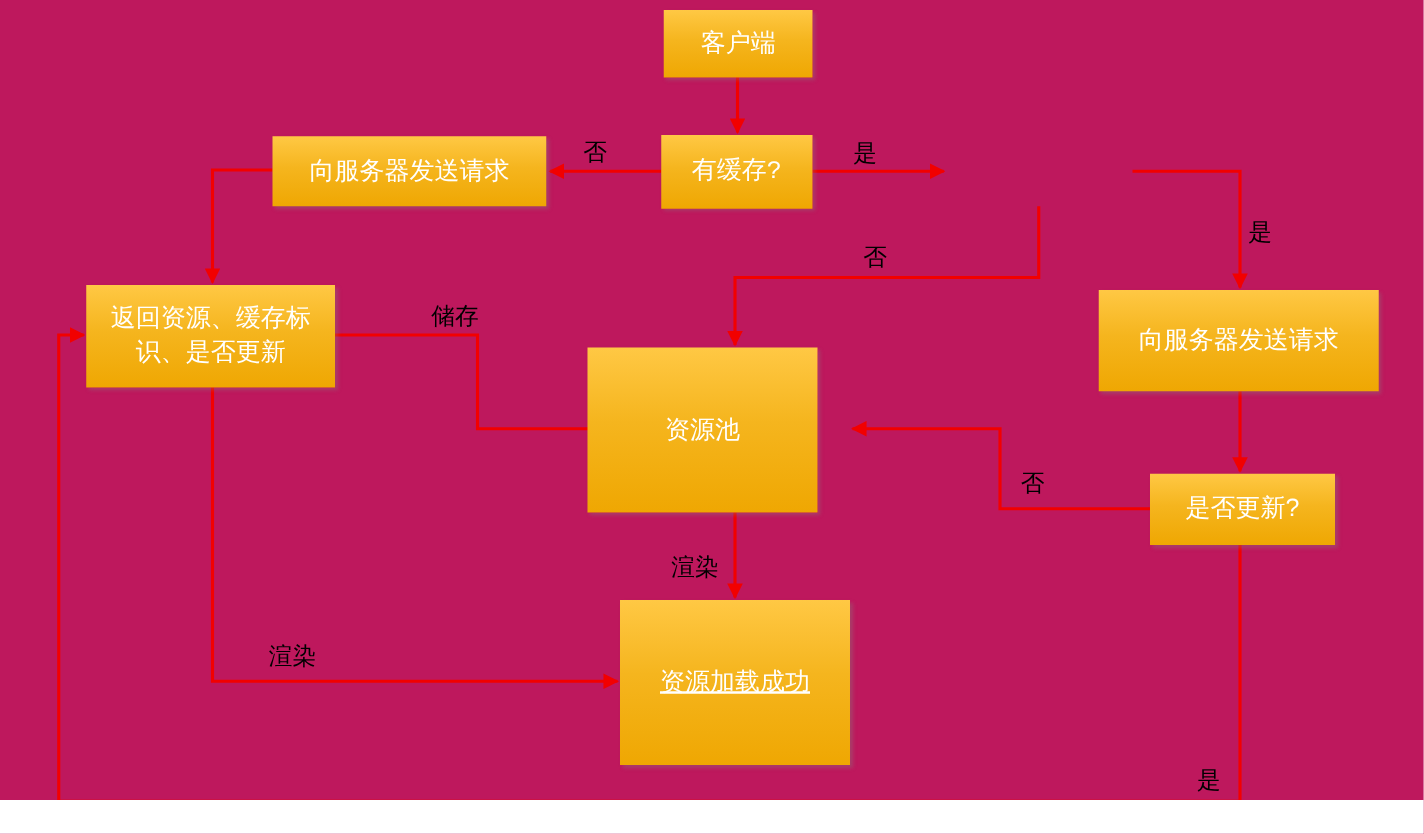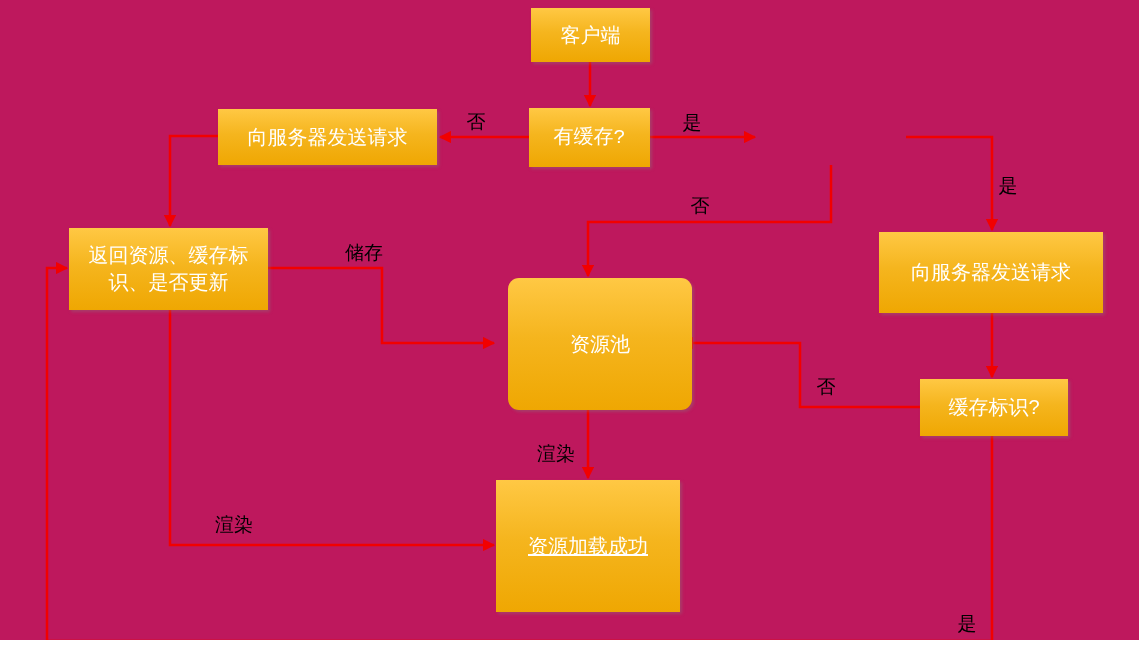--- a/index.html
+++ b/index.html
@@ -46,21 +46,21 @@
     font-size: 19px;
     white-space: nowrap;
   }
   
   #node-client          { left: 531px; top: 8px;   width: 119px; height: 54px; }
   #node-has-cache       { left: 529px; top: 108px; width: 121px; height: 59px; font-family: Liberation Mono, monospace; }
   #node-send-request    { left: 218px; top: 109px; width: 219px; height: 56px; }
   #node-is-expired      { left: 757px; top: 110px; width: 149px; height: 55px; }
   #node-return-resource { left: 69px;  top: 228px; width: 199px; height: 82px; }
   #node-carry-request   { left: 879px; top: 232px; width: 224px; height: 81px; }
-  #node-resource-pool   { left: 508px; top: 278px; width: 184px; height: 132px; border-radius: 11px; }
+  #node-resource-pool   { left: 470px; top: 278px; width: 184px; height: 132px; }
   #node-is-updated      { left: 920px; top: 379px; width: 148px; height: 57px; }
   #node-load-success    { left: 496px; top: 480px; width: 184px; height: 132px; text-decoration: underline; }
   
   #label-has-cache-no  { left: 476px;  top: 122px; }
   #label-has-cache-yes { left: 692px;  top: 123px; }
   #label-expired-yes   { left: 1008px; top: 186px; }
   #label-expired-no    { left: 700px;  top: 206px; }
   #label-store         { left: 321px;  top: 253px; margin-left: 43px; }
   #label-updated-no    { left: 826px;  top: 387px; }
   #label-render-pool   { left: 556px;  top: 454px; }
@@ -115,21 +115,21 @@
     <span>
       <span style="display:block">向服务器发送请求</span>
     </span>
   </div>
 
   <div class="node" id="node-resource-pool">
     <span>资源池</span>
   </div>
 
   <div class="node" id="node-is-updated">
-    <span>缓存标识?</span>
+    <span>是否更新?</span>
   </div>
 
   <div class="node" id="node-load-success">
     <span>资源加载成功</span>
   </div>
 
   <div class="edge-label" id="label-has-cache-no">否</div>
   <div class="edge-label" id="label-has-cache-yes">是</div>
   <div class="edge-label" id="label-expired-yes">是</div>
   <div class="edge-label" id="label-expired-no">否</div>

